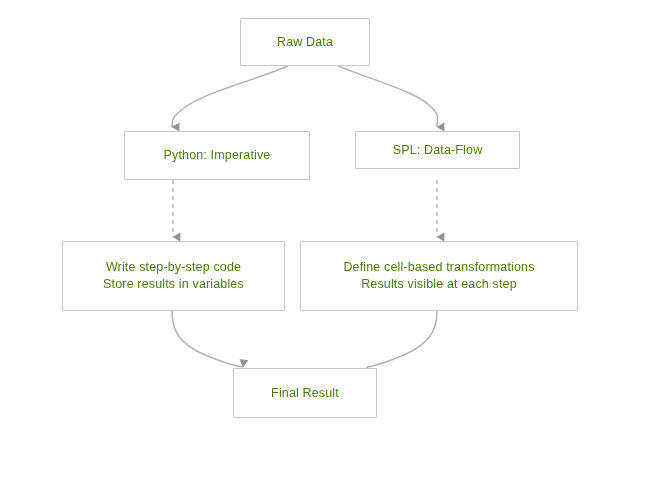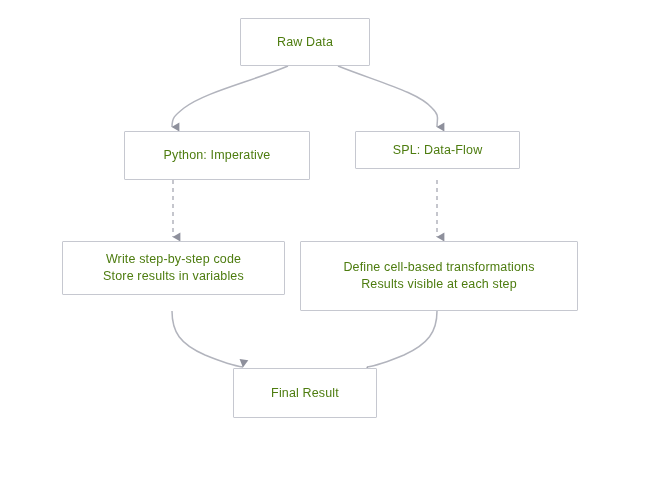--- a/index.html
+++ b/index.html
@@ -45,21 +45,21 @@
     z-index: 2;
   }
   .node .label {
     display: block;
     white-space: pre-line;
     padding: 0 6px;
   }
   #node-raw-data   { left: 240px; top: 18px;  width: 130px; height: 48px; }
   #node-python     { left: 80px;  top: 131px; width: 186px; height: 49px; margin-left: 44px; }
   #node-spl        { left: 355px; top: 131px; width: 165px; height: 38px; }
-  #node-python-det { left: 62px;  top: 241px; width: 223px; height: 54px; }
+  #node-python-det { left: 62px;  top: 241px; width: 223px; height: 70px; }
   #node-spl-det    { left: 300px; top: 241px; width: 278px; height: 70px; }
   #node-final      { left: 233px; top: 368px; width: 144px; height: 50px; }
 </style>
 </head>
 <body>
 
 <div id="canvas">
 
   <svg id="edges" viewBox="0 0 670 478" width="670" height="478">
     <defs>

